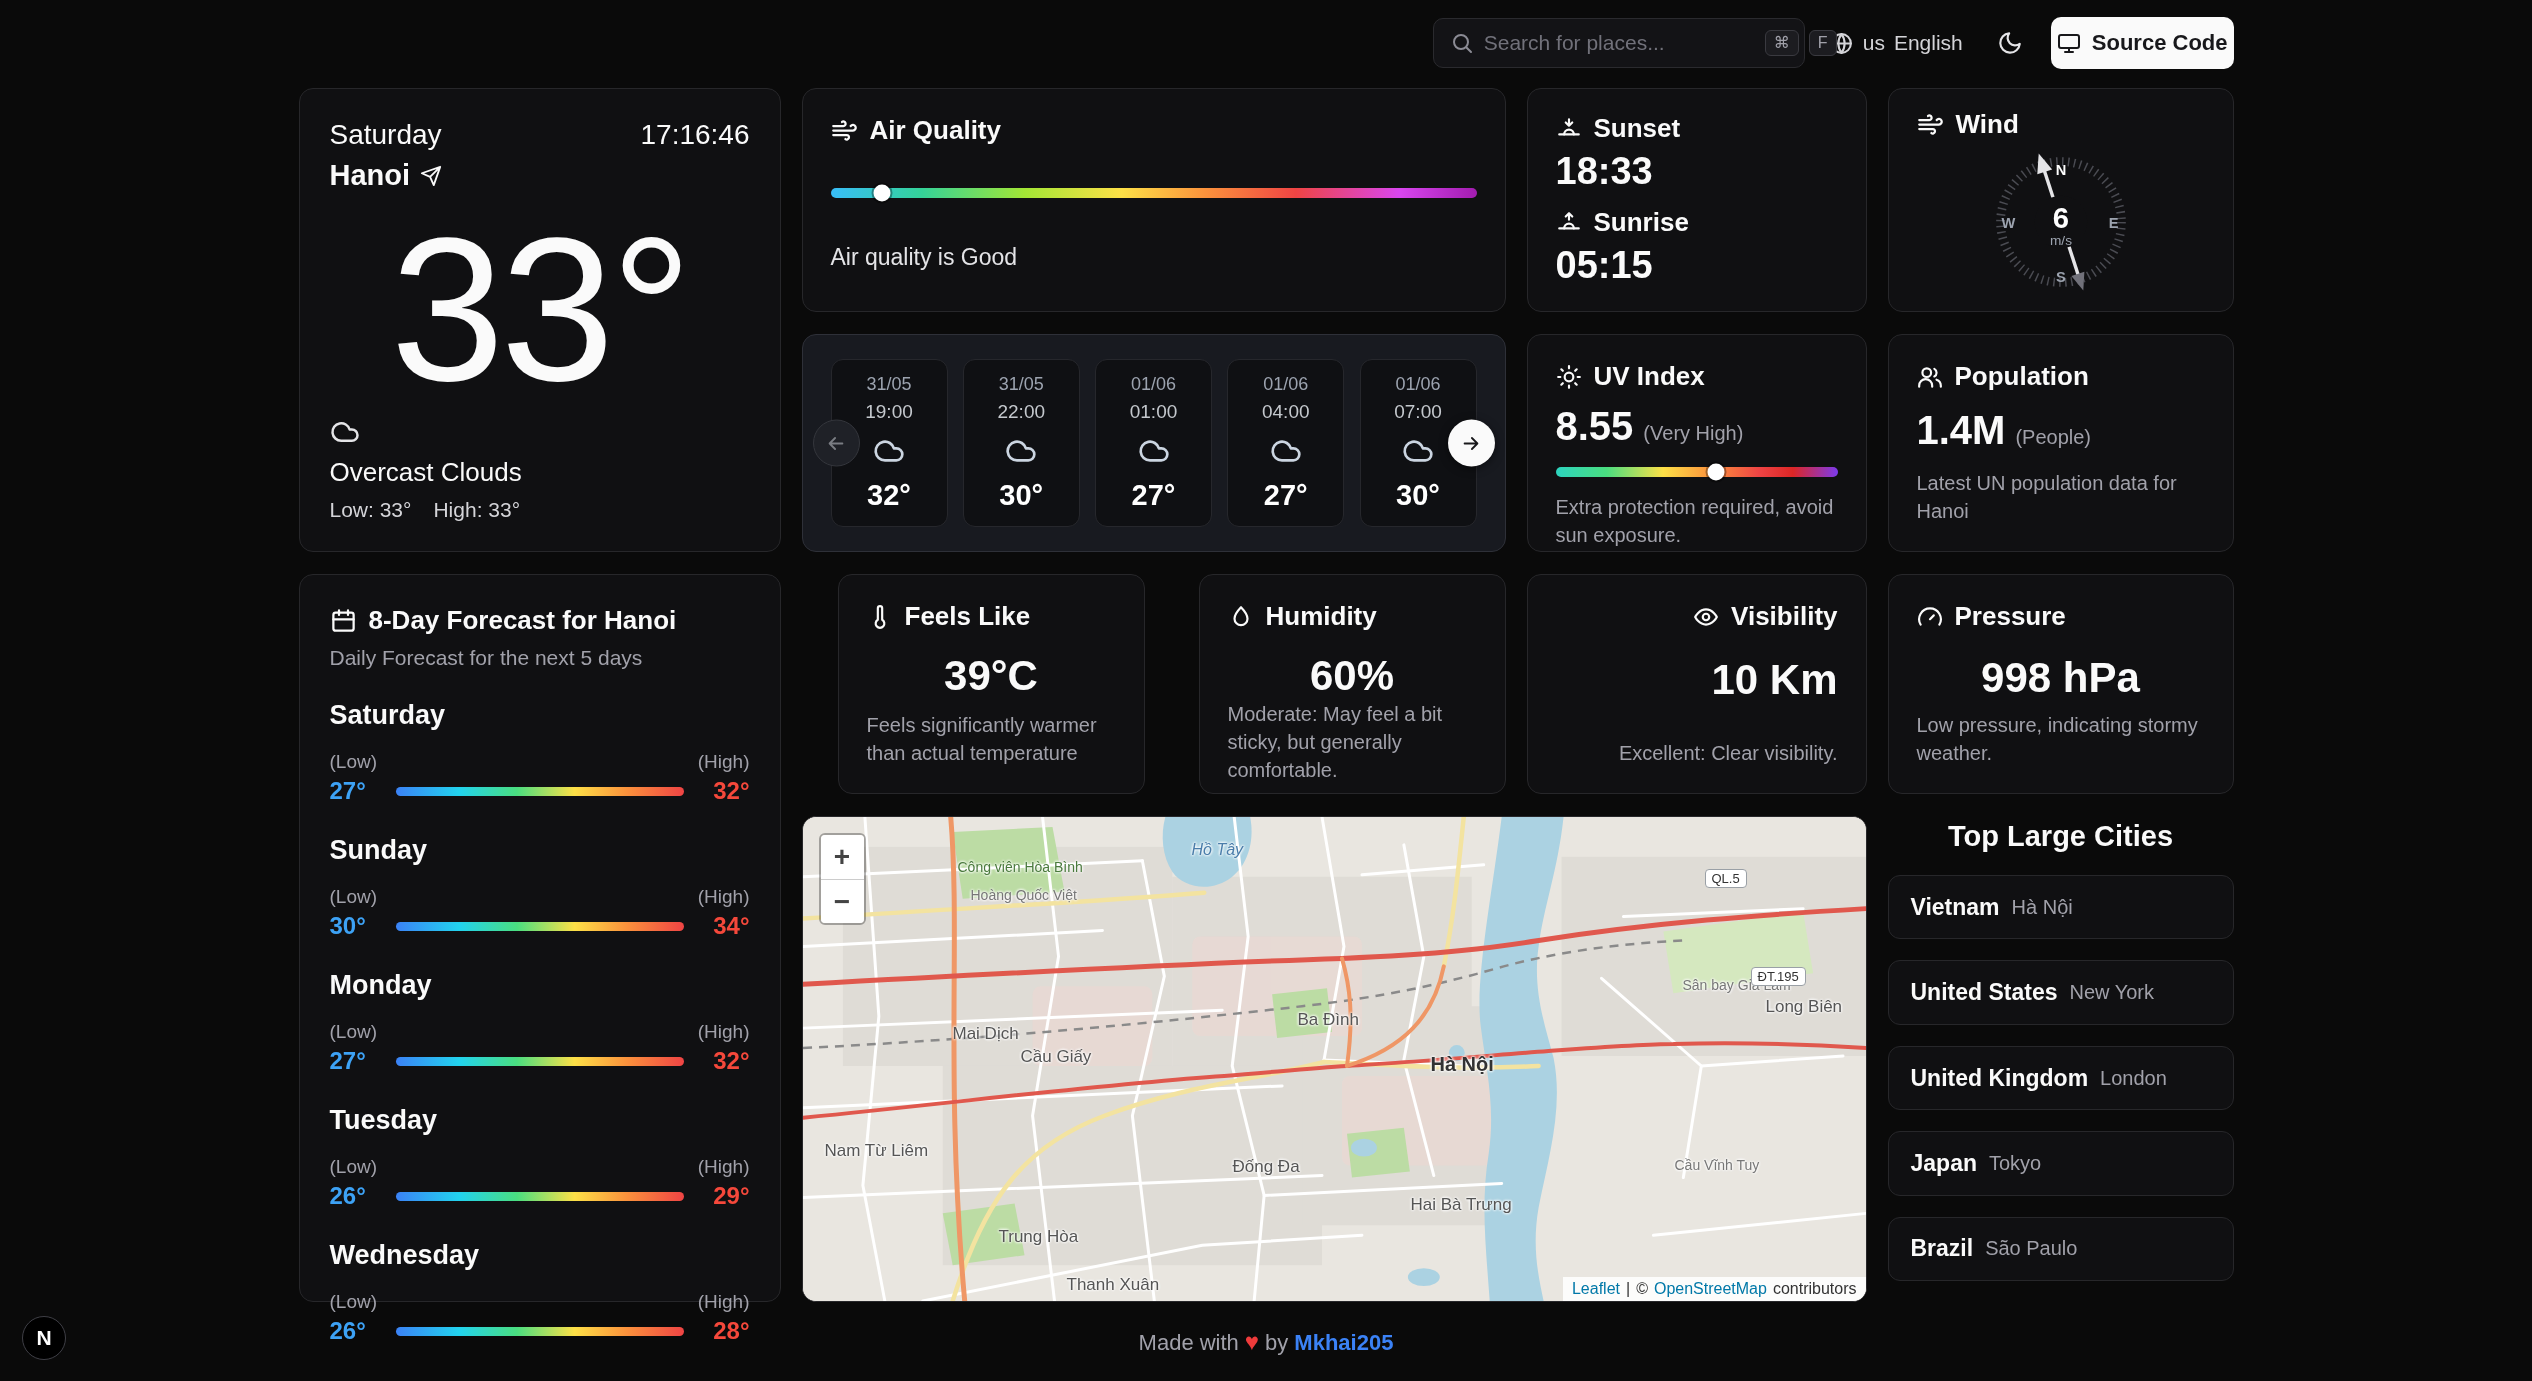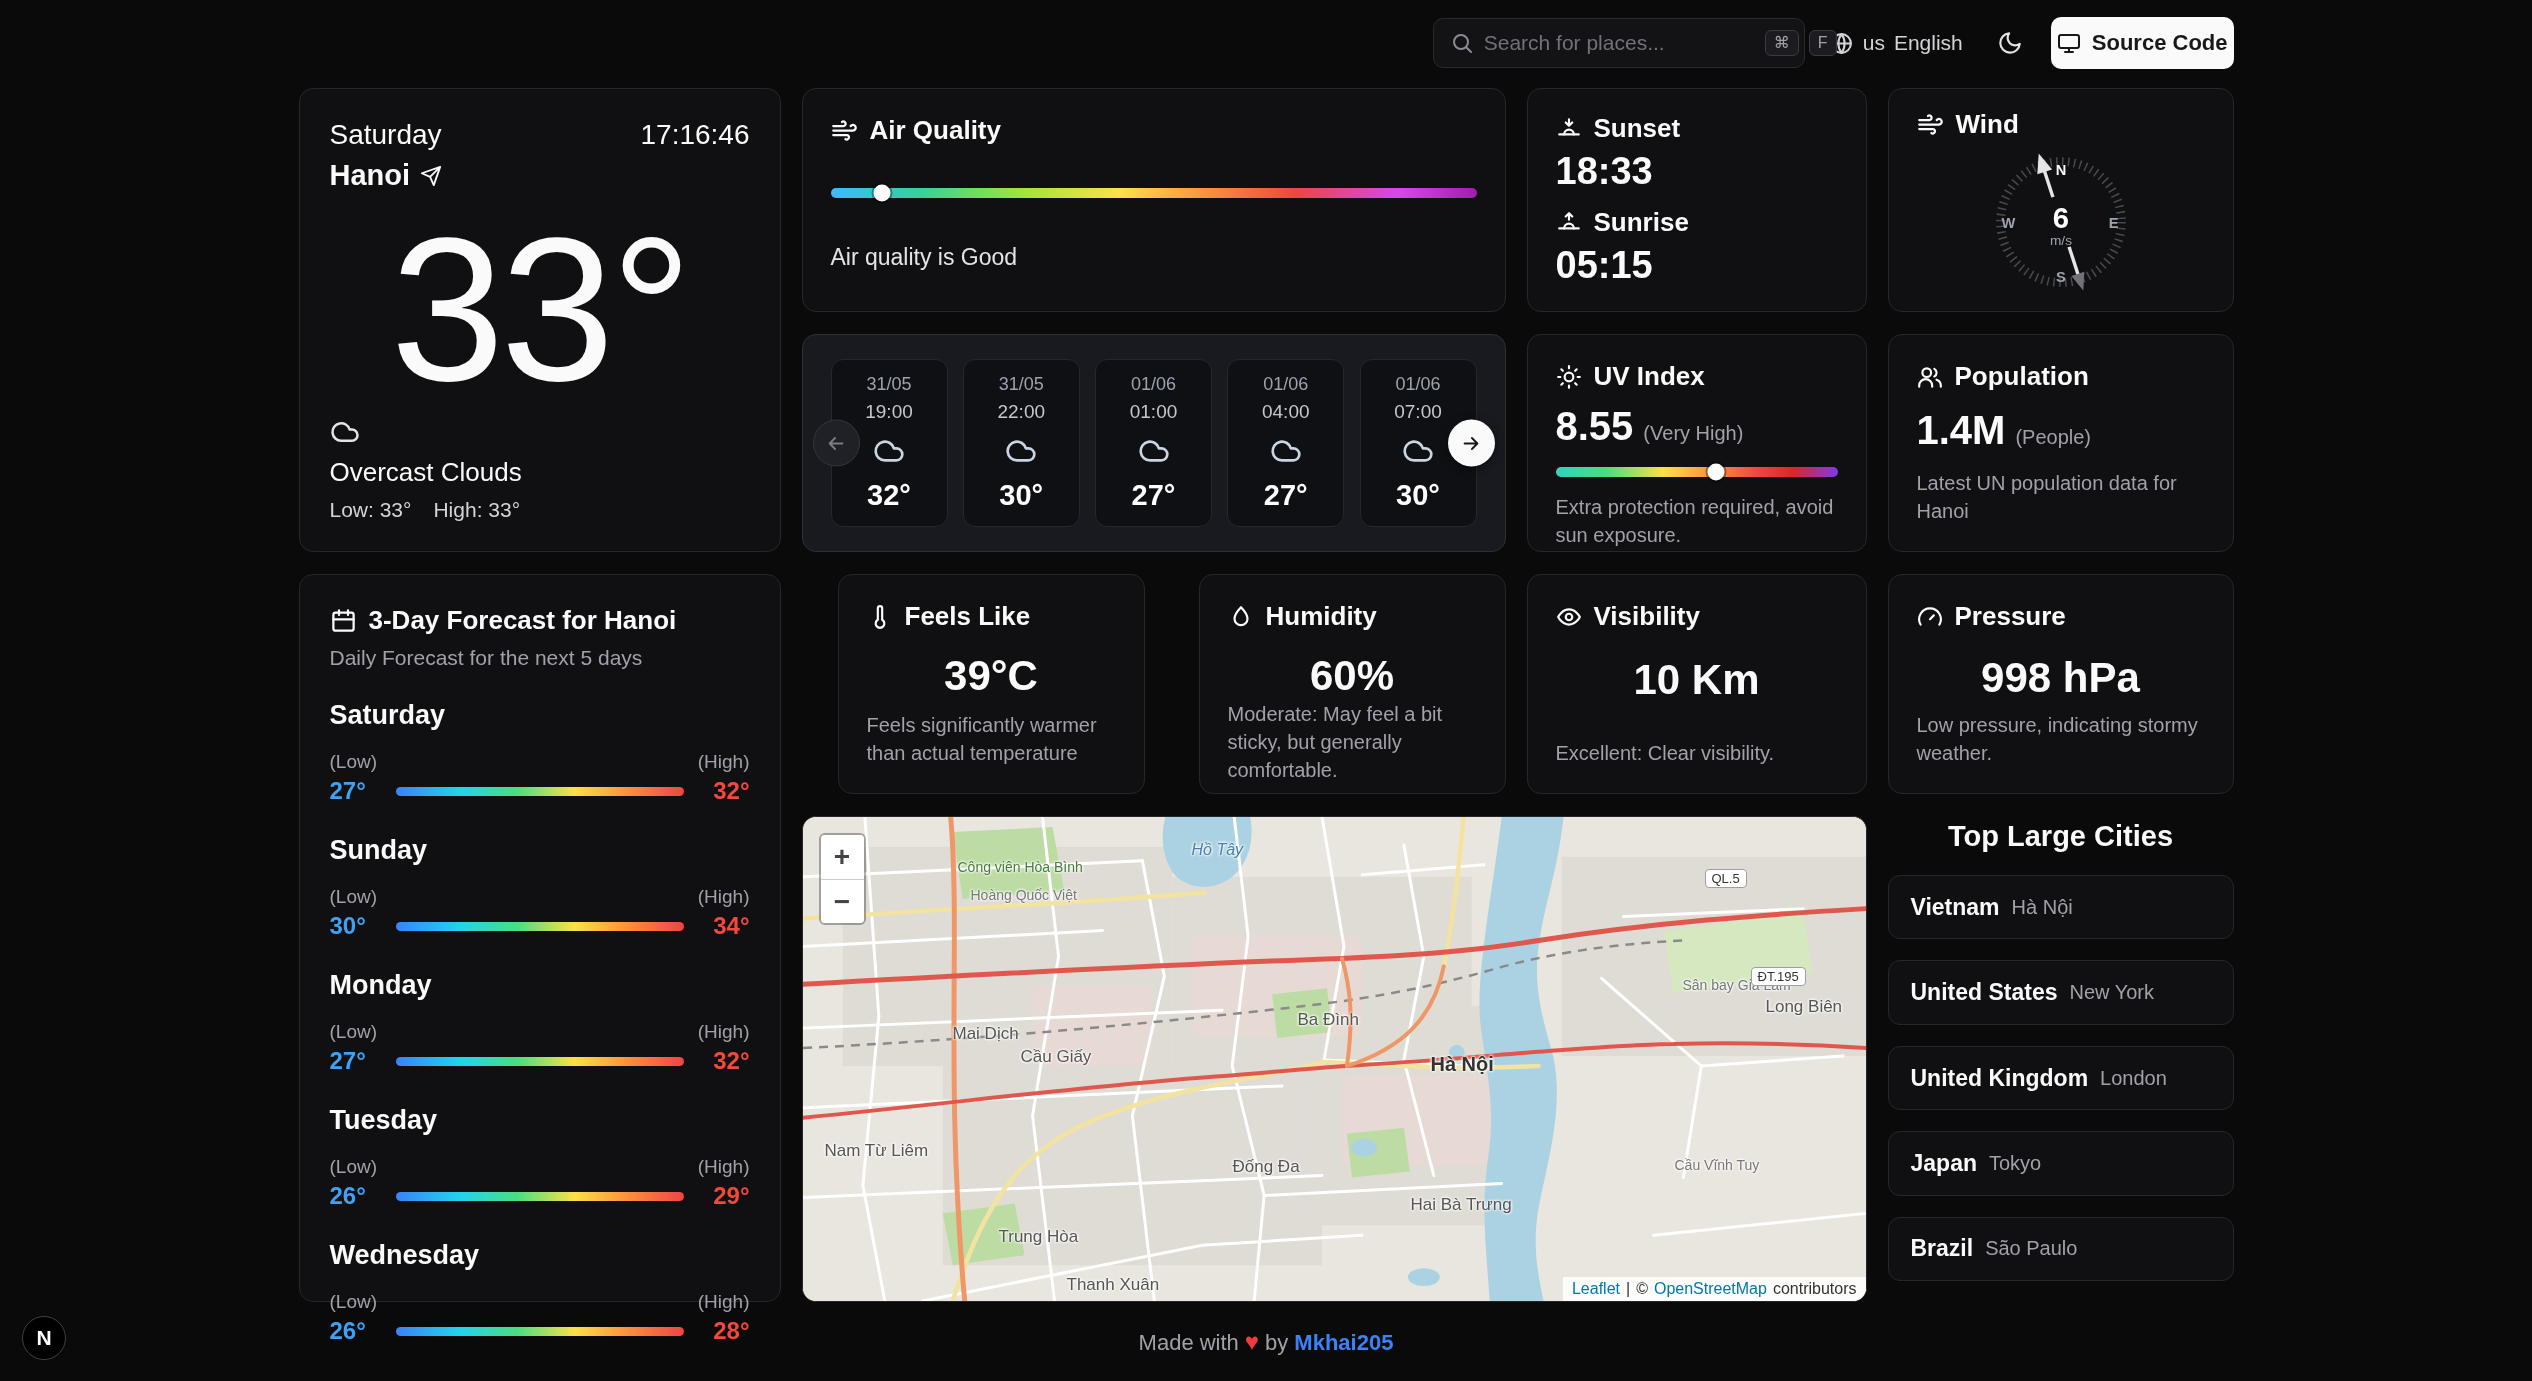--- a/index.html
+++ b/index.html
@@ -98,21 +98,21 @@
 
   
   .card-uv { grid-column:3; grid-row:2; display:flex; flex-direction:column; }
   .uv-valrow { display:flex; align-items:baseline; gap:10px; margin-top:12px; }
   .uv-val { font-size:40px; font-weight:700; }
   .uv-level { font-size:20px; color:#a1a1aa; }
   .uv-slider { margin-top:18px; }
   .card-uv .desc { margin-top:16px; }
 
   
-  .card-vis { grid-column:3; grid-row:3; display:flex; flex-direction:column; }
+  .card-vis { grid-column:3; grid-row:3; display:flex; flex-direction:column;align-items:flex-end; }
   .card-vis .bigval { text-align:center; margin-top:24px; }
   .card-vis .desc { margin-top:auto; }
 
   
   .card-wind { grid-column:4; grid-row:1; padding:20px 28px; }
   .compass-wrap { display:flex; justify-content:center; margin-top:4px; }
   .compass { width:156px; height:156px; }
   .ring { fill:none; stroke:#4a4b52; stroke-width:9; stroke-dasharray:1.5 4.6; }
   .cdir { fill:#9ca3af; font-size:15px; font-weight:700; text-anchor:middle; dominant-baseline:middle;
           font-family:"Liberation Sans",sans-serif; }
@@ -226,21 +226,21 @@
         <span>High: 33°</span>
       </div>
     </div>
 
     <div class="card card-fiveday">
       <div class="card-h">
         <svg width="27" height="27" viewBox="0 0 24 24" fill="none" stroke="currentColor" stroke-width="2" stroke-linecap="round" stroke-linejoin="round">
             <rect x="3" y="5" width="18" height="16" rx="2"></rect>
             <path d="M16 3v4M8 3v4M3 11h18"></path>
           </svg>
-        <span>3-Day Forecast for Hanoi</span>
+        <span>8-Day Forecast for Hanoi</span>
       </div>
       <div class="fd-sub">Daily Forecast for the next 5 days</div>
 
       <div class="fd-day">
         <div class="fd-name">Saturday</div>
         <div class="fd-labels">
             <span>(Low)</span>
             <span>(High)</span>
           </div>
         <div class="fd-temps">

